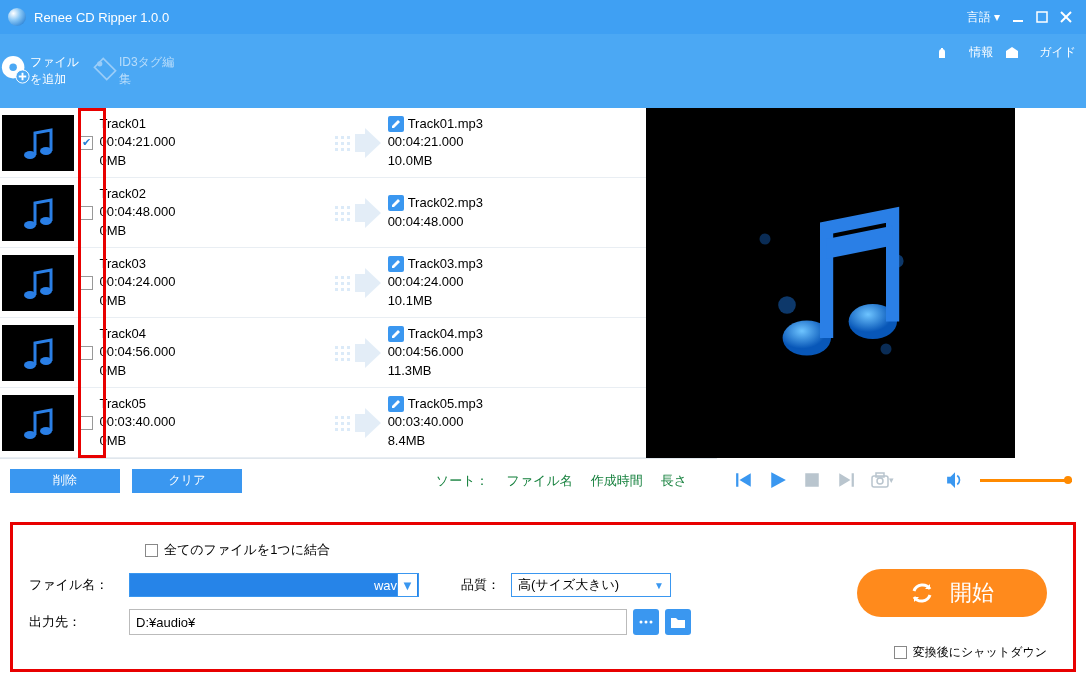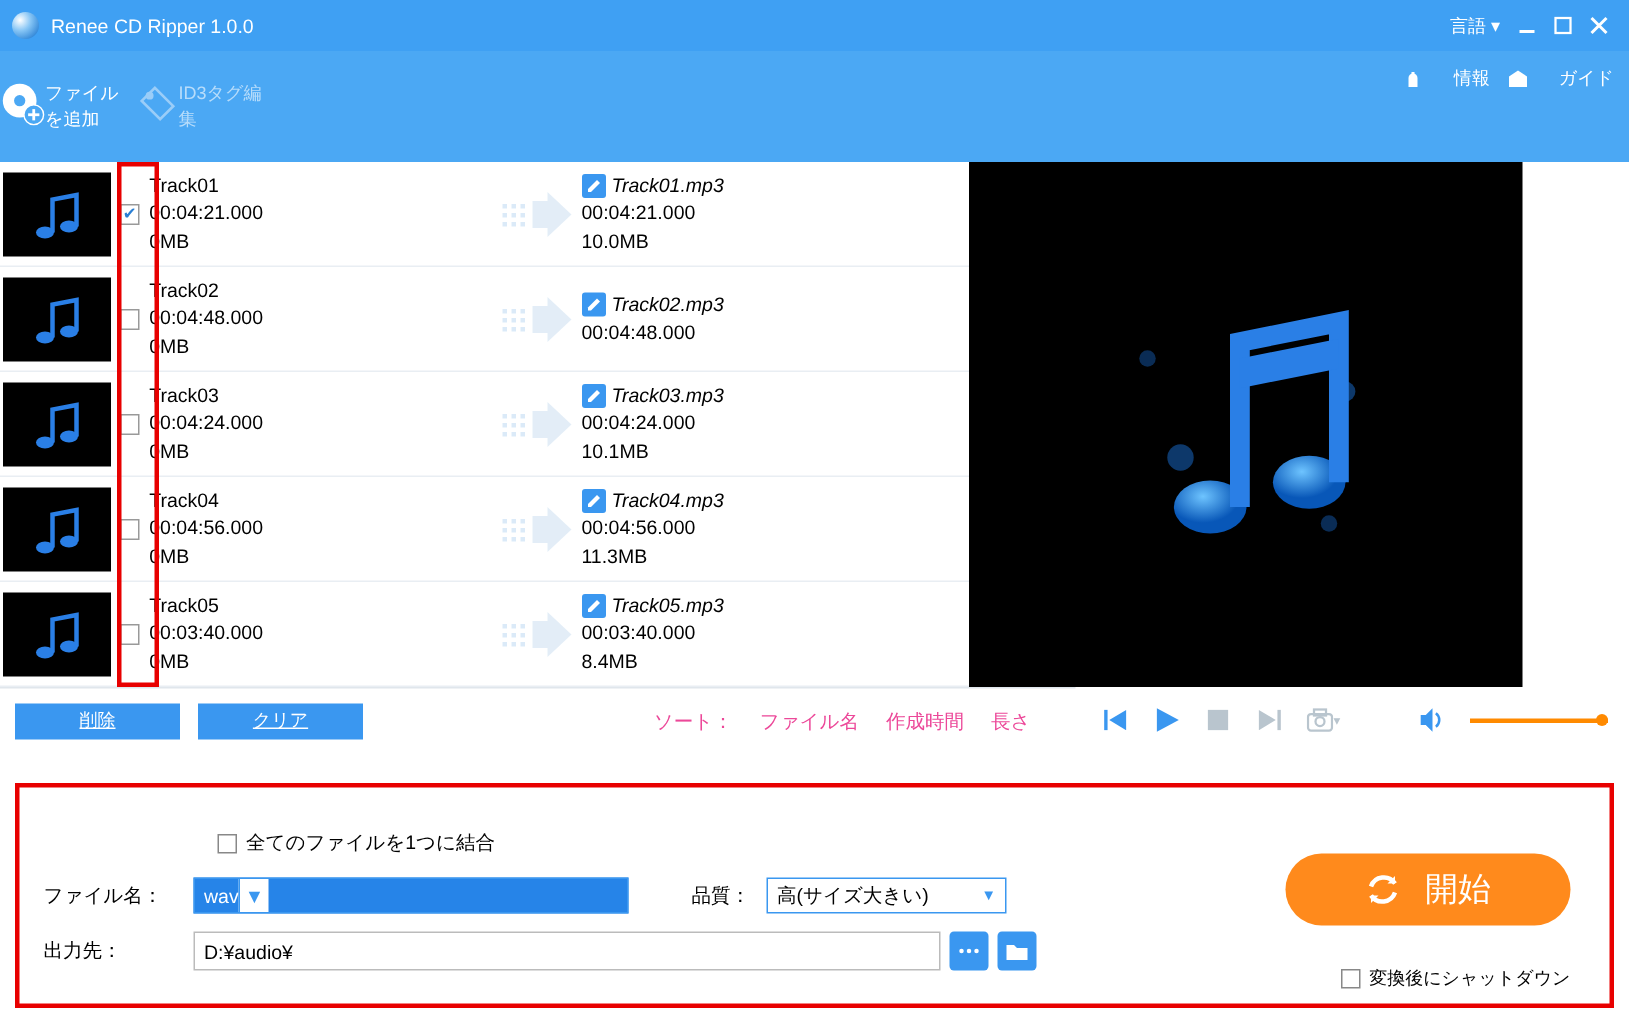--- a/index.html
+++ b/index.html
@@ -28,50 +28,50 @@
   .track { display: flex; align-items: center; height: 70px; border-bottom: 1px solid #e9eef3; position: relative; }
   .thumb { width: 72px; height: 56px; background: #000; margin: 0 6px 0 2px; display: flex; align-items: center; justify-content: center; position: relative; }
   .thumb svg { width: 40px; height: 40px; }
   .chk { width: 14px; height: 14px; border: 1px solid #999; margin-right: 6px; cursor: pointer; display: flex; align-items: center; justify-content: center; font-size: 11px; color: #2a7fd4; background:#fff;}
   .chk.checked::after { content: "✔"; }
   .colA { width: 230px; font-size: 13px; line-height: 1.4; }
   .colA .tname { font-weight: 400; }
   .arrow { width: 60px; display: flex; align-items: center; justify-content: center; }
   .arrow svg { opacity: 0.5; }
   .colB { width: 260px; font-size: 13px; line-height: 1.4; }
-  .colB .fname { display: flex; align-items: center; gap: 4px; font-style: italic; }
+  .colB .fname { display: flex; align-items: center; gap: 4px; }
   .editicon { width: 16px; height: 16px; background: #3a97f0; display: inline-flex; align-items: center; justify-content: center; border-radius: 2px; }
   .editicon svg { width: 10px; height: 10px; }
 
   
   .redbox1 { position: absolute; border: 3px solid #e80000; pointer-events: none; z-index: 5; }
 
   .preview { width: 369px; height: 350px; background: #000; display: flex; align-items: center; justify-content: center; }
   .preview svg { width: 220px; height: 220px; }
 
   
   .btnrow { height: 44px; display: flex; align-items: center; padding: 0 10px; gap: 12px; border-top: 1px solid #e0e6ec; }
-  .bluebtn { width: 110px; height: 24px; background: #3a97f0; color: #fff; font-size: 12px; border: none; cursor: pointer; display: flex; align-items: center; justify-content: center; text-decoration: underline; }
-  .sortlbl { margin-left: auto; font-size: 13px; color:#ec4899; display: flex; gap: 18px; align-items: center; margin-right:20px;}
+  .bluebtn { width: 110px; height: 24px; background: #3a97f0; color: #fff; font-size: 12px; border: none; cursor: pointer; display: flex; align-items: center; justify-content: center; }
+  .sortlbl { margin-left: auto; font-size: 13px; color:#15803d; display: flex; gap: 18px; align-items: center; margin-right:20px;}
   .sortlbl span { cursor: pointer; }
 
   .playctrls { width: 369px; display: flex; align-items: center; gap: 16px; padding-left: 18px; }
   .playctrls .pbtn { cursor: pointer; color: #3a97f0; display:flex; align-items:center;}
   .playctrls svg { width: 18px; height: 18px; }
   .volslider { flex:1; height: 3px; background: linear-gradient(to right, #ff8a00 60%, #ff8a00 60%); margin-right: 14px; position: relative; }
   .volslider::after { content:""; position:absolute; right:0; top:-3px; width:8px; height:8px; background:#ff8a00; border-radius:50%;}
 
   
-  .panelwrap { border: 3px solid #e80000; margin: 20px 10px 10px 10px; height: 150px; position: relative; padding: 28px 16px; }
+  .panelwrap { border: 3px solid #e80000; margin: 20px 10px 10px 10px; height: 150px; position: relative; padding: 16px 16px; }
   .row { display: flex; align-items: center; margin-bottom: 12px; font-size: 13px; }
   .row .lab { width: 100px; }
   .mergechk { display: flex; align-items: center; gap: 6px; margin-left: 116px; margin-bottom: 14px; font-size: 13px; }
   .mergechk .chk2, .shutrow .chk2 { width: 13px; height: 13px; border: 1px solid #888; cursor: pointer; }
   .sel { height: 24px; border: 1px solid #3a97f0; width: 290px; display: flex; align-items: center; padding: 0 6px; cursor: pointer; position: relative; background: #fff; }
-  .sel.highlight { background: #2684e8; color:#fff;}
+  .sel.highlight { background: #2684e8; color:#fff;justify-content:flex-end;}
   .sel .caret { margin-left: auto; color: #3a97f0; font-size: 10px;}
   .sel .caretbox { width: 20px; height: 22px; border-left: 1px solid #3a97f0; display:flex; align-items:center; justify-content:center; margin-right:-5px; background:#fff; color:#3a97f0;}
   .selQ { width: 160px; }
   .qlab { margin-left: 42px; width: 50px; }
   .outpath { width: 498px; height: 26px; border: 1px solid #bbb; padding: 0 6px; display: flex; align-items: center; background:#fff;}
   .iconbtn { width: 26px; height: 26px; background: #3a97f0; margin-left: 6px; display: flex; align-items: center; justify-content: center; cursor: pointer; border-radius: 3px;}
   .iconbtn svg { width: 16px; height: 16px; }
   .startbtn { position: absolute; right: 26px; top: 44px; width: 190px; height: 48px; background: #ff8a1c; border-radius: 24px; color: #fff; font-size: 22px; display: flex; align-items: center; justify-content: center; gap: 16px; cursor: pointer; }
   .startbtn svg { width: 24px; height: 24px; }
   .shutrow { position: absolute; right: 26px; bottom: 8px; font-size: 12px; display: flex; align-items: center; gap: 6px; }

